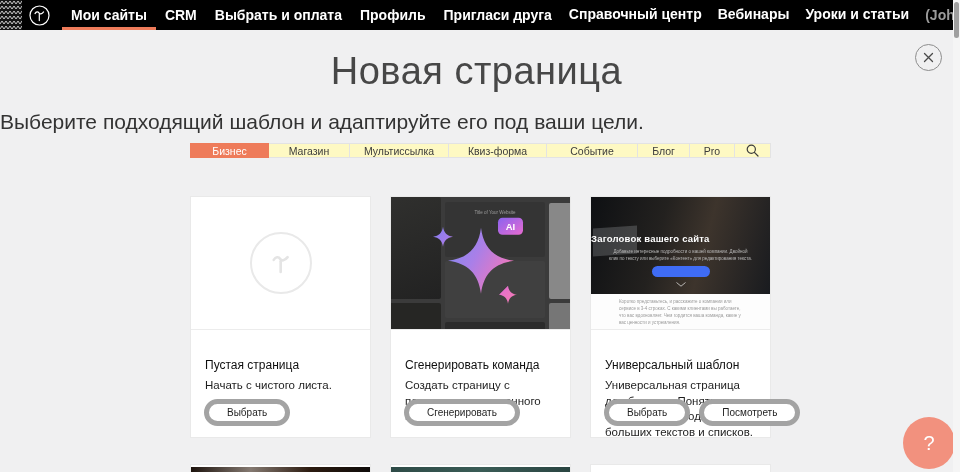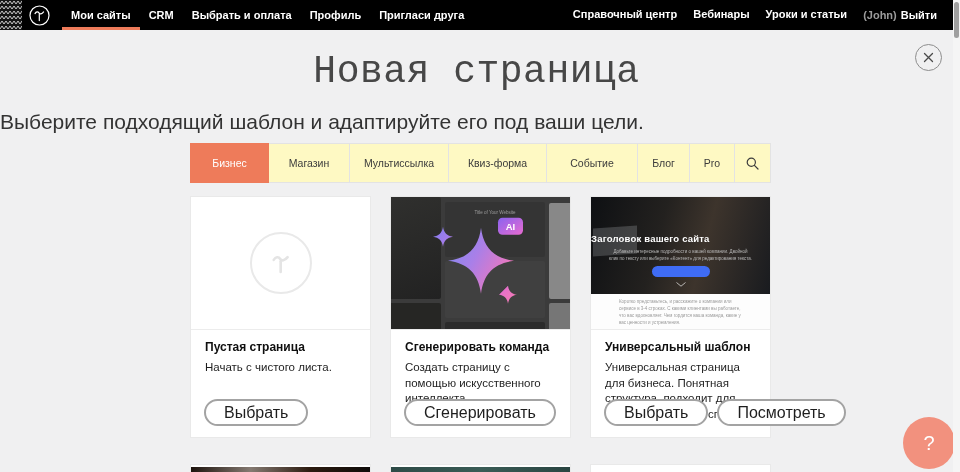--- a/index.html
+++ b/index.html
@@ -5,58 +5,58 @@
   :root{
     --accent:#ee7b5a; --help-button:#f2917e; --navbar-bg:#000000;
     --page-bg:#f0f0f1; --preview-cta:#3f6cf5;
   }
   *{box-sizing:border-box; margin:0; padding:0;}
   html,body{width:960px;height:472px;overflow:hidden;}
   body{font-family:"Liberation Sans",sans-serif; background:var(--page-bg); position:relative;}
 
   
   .navbar{position:absolute;left:0;top:0;width:960px;height:30px;background:var(--navbar-bg);
-    display:flex;align-items:stretch;color:#fff;font-size:11px;font-weight:bold;z-index:5;}
+    display:flex;align-items:stretch;color:#fff;font-size:14px;font-weight:bold;z-index:5;}
   .pattern{width:22px;height:30px;flex:0 0 22px;}
   .logo{width:21px;height:21px;align-self:center;margin-left:7px;flex:0 0 21px;}
   .nav-left{display:flex;margin-left:12px;}
   .nav-item{display:flex;align-items:center;padding:0 9px;height:30px;border-bottom:3px solid transparent;padding-top:3px;cursor:pointer;white-space:nowrap;}
   .nav-item.active{border-bottom-color:var(--accent);}
   .nav-right{display:flex;margin-left:auto;margin-right:23px;align-items:center;text-align:center;}
   .nav-right .nav-item{padding:0 8px;}
   .user-group{display:flex;align-items:center;padding-left:8px;white-space:nowrap;}
   .user-name{color:#9b9b9b;font-weight:bold;margin-right:4px;}
 
   
   .page-title{position:absolute;left:0;top:50px;width:953px;text-align:center;
-    font-size:38px;font-weight:300;color:#474747;letter-spacing:.5px;font-family:Liberation Mono, monospace;}
+    font-size:38px;font-weight:300;color:#474747;letter-spacing:.5px;}
   .page-subtitle{position:absolute;left:0;top:110px;width:953px;text-align:left;
     font-size:21px;color:#333;}
   .close-btn{position:absolute;left:915px;top:44px;width:27px;height:27px;border-radius:50%;
     border:1px solid #8d8d8d;background:transparent;display:flex;align-items:center;justify-content:center;cursor:pointer;}
 
   
-  .tabs{position:absolute;left:190px;top:143px;height:40px;display:flex;}
+  .tabs{position:absolute;left:190px;top:143px;height:15px;display:flex;}
   .tab{background:#fef9c3;border:1px solid #e3e3e3;border-left:none;display:flex;align-items:center;justify-content:center;
     font-size:10.5px;color:#3c3c3c;cursor:pointer;}
   .tab:first-child{border-left:1px solid #e3e3e3;}
   .tab.active{background:var(--accent);border-color:var(--accent);color:#fff;}
   .tab:nth-child(1){width:79px}.tab:nth-child(2){width:81px}.tab:nth-child(3){width:99px}
   .tab:nth-child(4){width:98px}.tab:nth-child(5){width:91px}.tab:nth-child(6){width:52px}
   .tab:nth-child(7){width:45px}.tab-search{width:36px;}
 
   
   .cards{position:absolute;left:190px;top:196px;display:flex;gap:19px;}
   .card{width:181px;height:242px;background:#fff;border:1px solid #e9e9e9;position:relative;}
   .card-img{height:133px;position:relative;overflow:hidden;border-bottom:1px solid #ececec;}
-  .card-title{margin:10px 14px 0;font-size:12px;font-weight:bold;color:#0f0f0f;}
+  .card-title{margin:28px 14px 0;font-size:12px;font-weight:normal;color:#0f0f0f;}
   .card-desc{margin:6px 14px 0;font-size:11.5px;color:#1e1e1e;line-height:1.35;}
   .card-actions{position:absolute;left:13px;bottom:11px;display:flex;gap:9px;}
-  .pill{height:27px;padding:0 18px;border:2px solid #a3a3a3;border-radius:14px;background:#fff;
-    font-size:16px;color:#1e1e1e;display:flex;align-items:center;cursor:pointer;font-family:inherit;}
+  .pill{height:27px;padding:0 18px;border:5px solid #a3a3a3;border-radius:14px;background:#fff;
+    font-size:10px;color:#1e1e1e;display:flex;align-items:center;cursor:pointer;font-family:inherit;}
 
   
   .blank-wrap{position:absolute;inset:0;display:flex;align-items:center;justify-content:center;background:#fff;}
   .blank-circle{width:62px;height:62px;border-radius:50%;border:2px solid #e9e9e9;display:flex;align-items:center;justify-content:center;}
 
   
   .ai-img{background:#3b3b3b;}
   .tile{position:absolute;border-radius:2px;}
   .t-photo1{left:-6px;top:0;width:56px;height:102px;background:linear-gradient(160deg,#30302e,#222);}
   .t-photo2{left:-6px;top:106px;width:56px;height:70px;background:#262624;}

